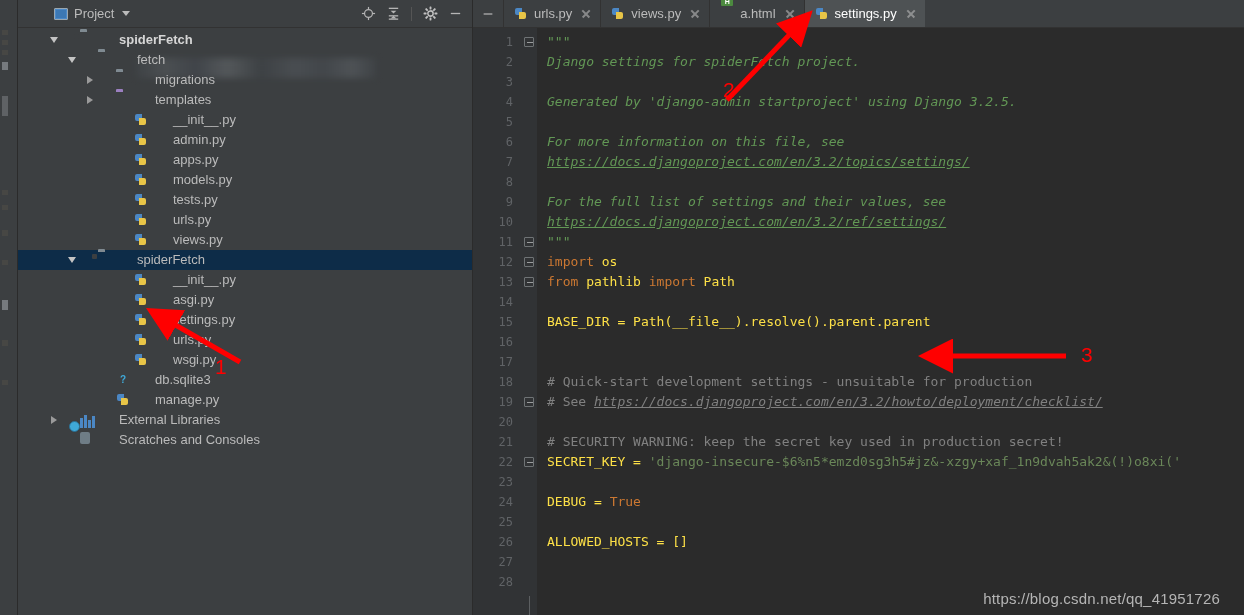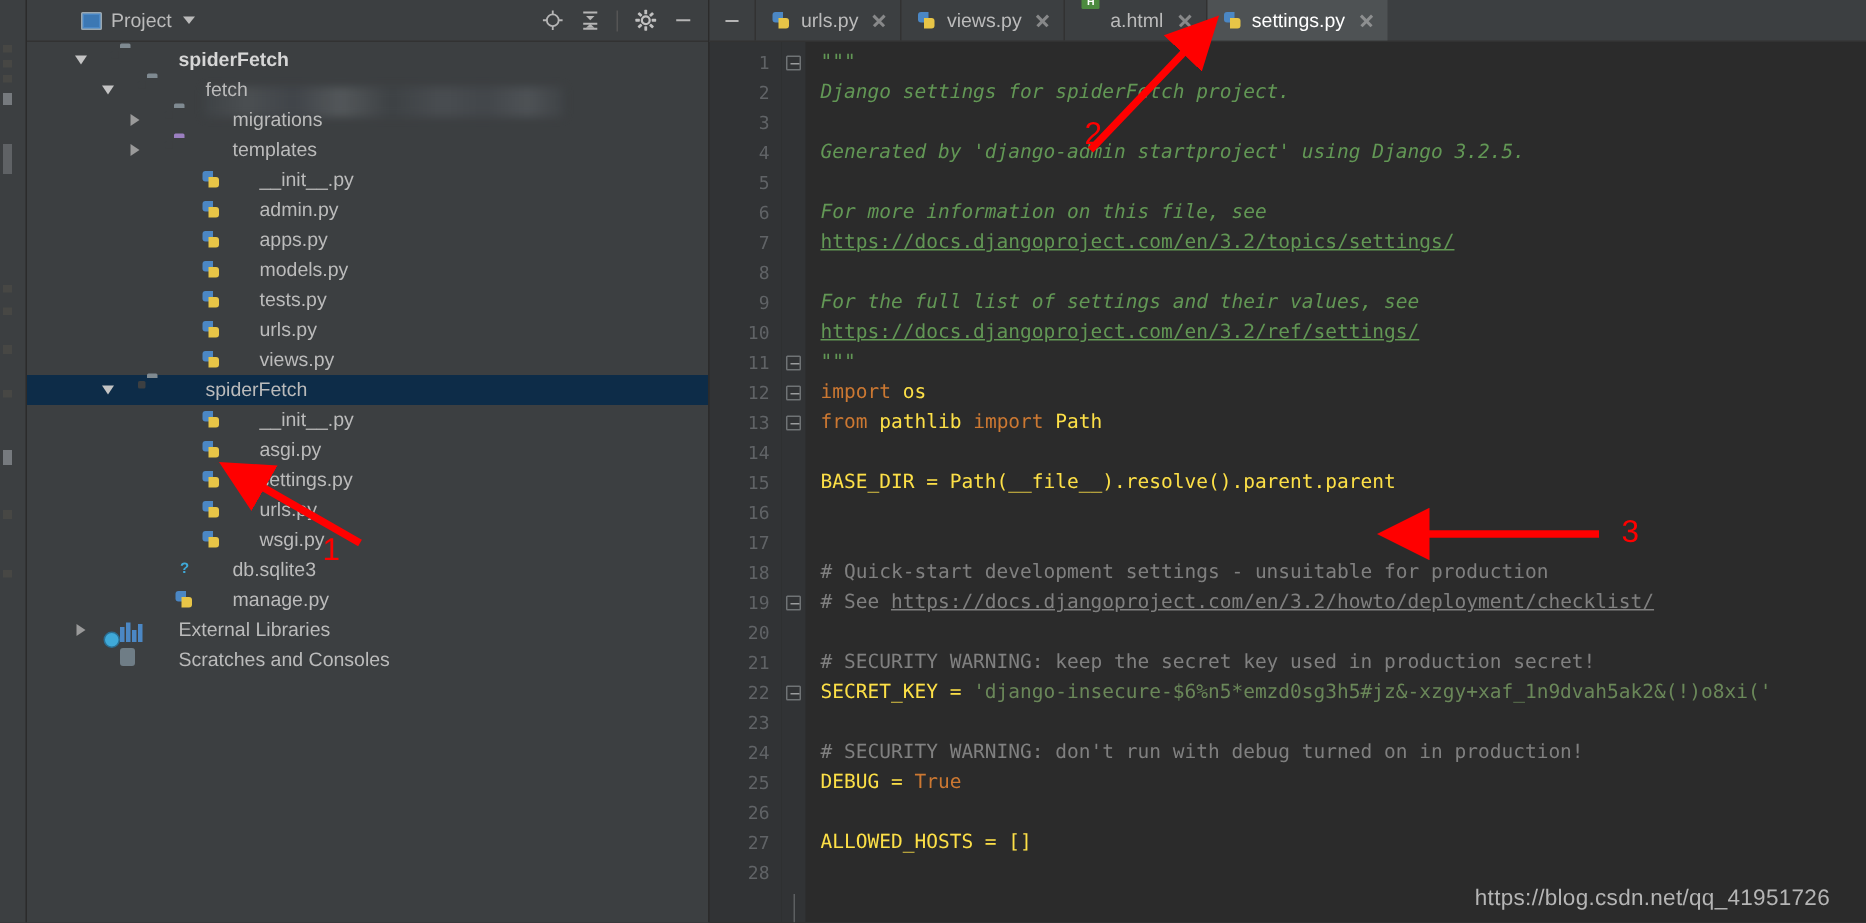--- a/index.html
+++ b/index.html
@@ -116,25 +116,25 @@
   .foldcol div { height:20px; position:relative; }
   .fold-box { position:absolute; left:3px; top:5px; width:10px; height:10px; border:1px solid #6f7375;
               background:#313335; border-radius:1px; }
   .fold-box::after { content:""; position:absolute; left:2px; top:4px; width:6px; height:1px;
                      background:#9a9c9d; }
   .fold-line { position:absolute; left:7.5px; top:0; width:1px; background:#5c5f61; }
   .codecol { flex:1; padding-top:4px; position:relative; overflow:hidden; }
   .cline { height:20px; line-height:20px; white-space:pre; padding-left:10px; }
 
   .t-doc { color:#629755; font-style:italic; }
-  .t-link { color:#629755; text-decoration:underline; }
+  .t-link { color:#629755; font-style:italic; text-decoration:underline; }
   .t-kw { color:#cc7832; }
   .t-def { color:#fde047; }
   .t-com { color:#808080; }
-  .t-comlink { color:#808080; text-decoration:underline; }
+  .t-comlink { color:#808080; text-decoration:underline;font-style:italic; }
   .t-str { color:#6a8759; }
 
   
   .anno { position:absolute; pointer-events:none; }
   .anno-num { position:absolute; color:#ff0000; font-size:21px; font-family:"Liberation Sans", sans-serif; }
 
   .watermark { position:absolute; right:24px; bottom:8px; color:#b5b5b5; font-size:15px;
                font-family:"Liberation Sans", sans-serif; letter-spacing:.2px; }
 </style>
 </head>
@@ -479,21 +479,20 @@
           <div class="cline">&nbsp;</div>
           <div class="cline"><span class="t-def">BASE_DIR = Path(__file__).resolve().parent.parent</span></div>
           <div class="cline">&nbsp;</div>
           <div class="cline">&nbsp;</div>
           <div class="cline"><span class="t-com"># Quick-start development settings - unsuitable for production</span></div>
           <div class="cline"><span class="t-com"># See </span><span class="t-comlink">https://docs.djangoproject.com/en/3.2/howto/deployment/checklist/</span></div>
           <div class="cline">&nbsp;</div>
           <div class="cline"><span class="t-com"># SECURITY WARNING: keep the secret key used in production secret!</span></div>
           <div class="cline"><span class="t-def">SECRET_KEY </span><span class="t-def">= </span><span class="t-str">'django-insecure-$6%n5*emzd0sg3h5#jz&amp;-xzgy+xaf_1n9dvah5ak2&amp;(!)o8xi('</span></div>
           <div class="cline">&nbsp;</div>
-          <div class="cline"><span class="t-com"># SECURITY WARNING: don't run with debug turned on in production!</span></div>
           <div class="cline"><span class="t-def">DEBUG = </span><span class="t-kw">True</span></div>
           <div class="cline">&nbsp;</div>
           <div class="cline"><span class="t-def">ALLOWED_HOSTS = []</span></div>
         </div>
     </div>
 
     <div class="watermark">https://blog.csdn.net/qq_41951726</div>
   </div>
 
   <svg class="anno" style="left:0;top:0;width:1244px;height:615px;">

